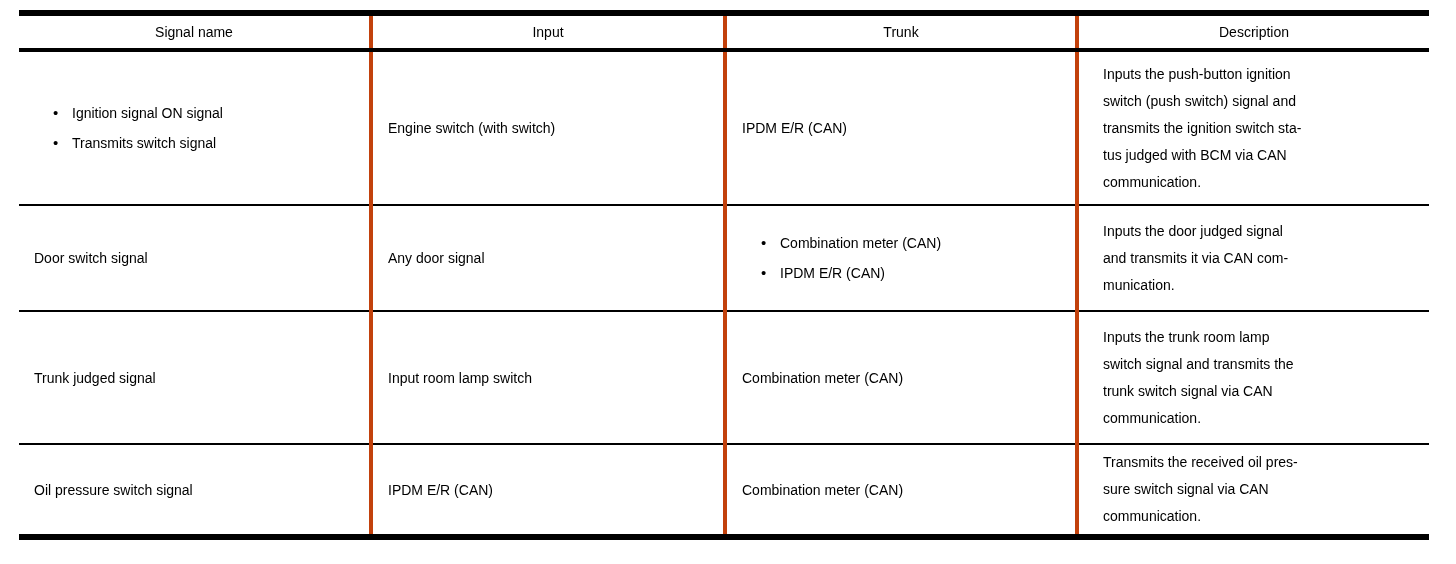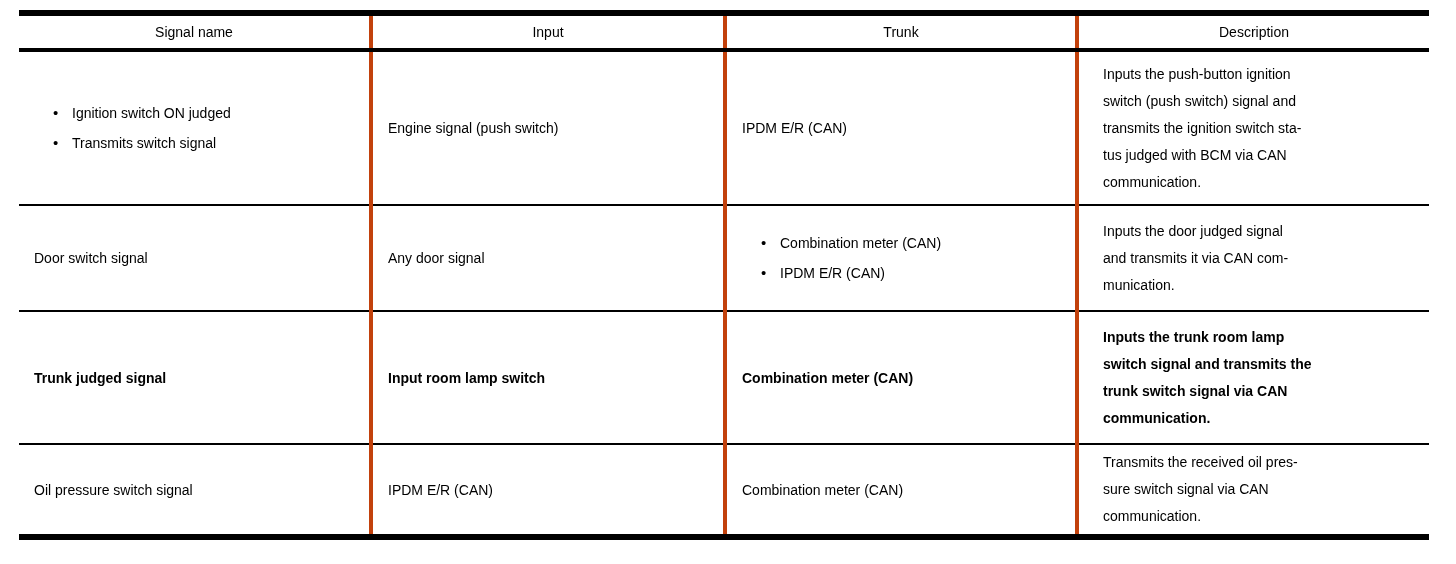--- a/index.html
+++ b/index.html
@@ -40,21 +40,21 @@
     text-align: center;
     height: 37px;
     padding: 0;
   }
   
   table.signal-table tbody tr + tr td {
     border-top: 2px solid #000000;
   }
   tr.r1 td { height: 155px; }
   tr.r2 td { height: 106px; }
-  tr.r3 td { height: 133px; font-weight: bold; }
+  tr.r3 td { height: 133px; }
   tr.r4 td { height: 93px; }
   td.cell {
     vertical-align: middle;
     padding: 4px 8px 4px 15px;
     line-height: 24px;
   }
   td.cell-desc {
     vertical-align: middle;
     padding: 4px 6px 4px 24px;
     line-height: 27px;
@@ -97,29 +97,29 @@
         <th>Trunk</th>
         <th>Description</th>
       </tr>
     </thead>
     <tbody>
       <tr class="r1">
         <td class="cell">
           <div class="bullet-list">
             <div class="bullet-item">
               <span class="bullet"></span>
-              <span>Ignition switch ON judged</span>
+              <span>Ignition signal ON signal</span>
             </div>
             <div class="bullet-item">
               <span class="bullet"></span>
               <span>Transmits switch signal</span>
             </div>
           </div>
         </td>
-        <td class="cell">Engine signal (push switch)</td>
+        <td class="cell">Engine switch (with switch)</td>
         <td class="cell">IPDM E/R (CAN)</td>
         <td class="cell-desc">Inputs the push-button ignition
 switch (push switch) signal and
 transmits the ignition switch sta-
 tus judged with BCM via CAN
 communication.</td>
       </tr>
       <tr class="r2">
         <td class="cell">Door switch signal</td>
         <td class="cell">Any door signal</td>

